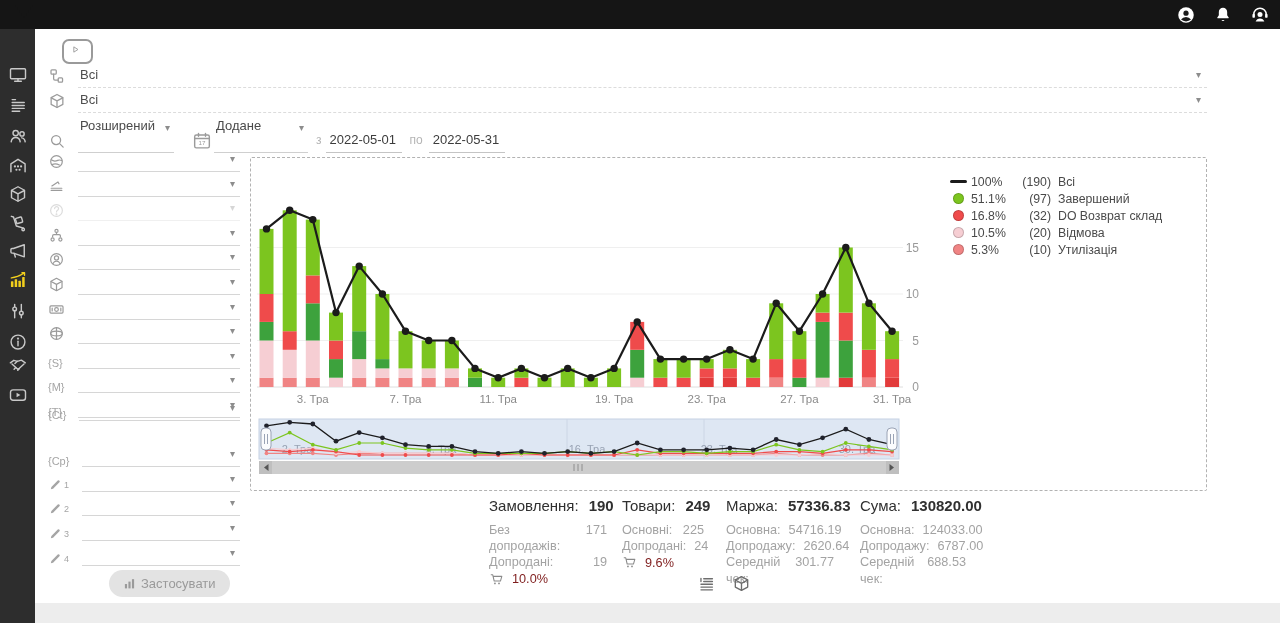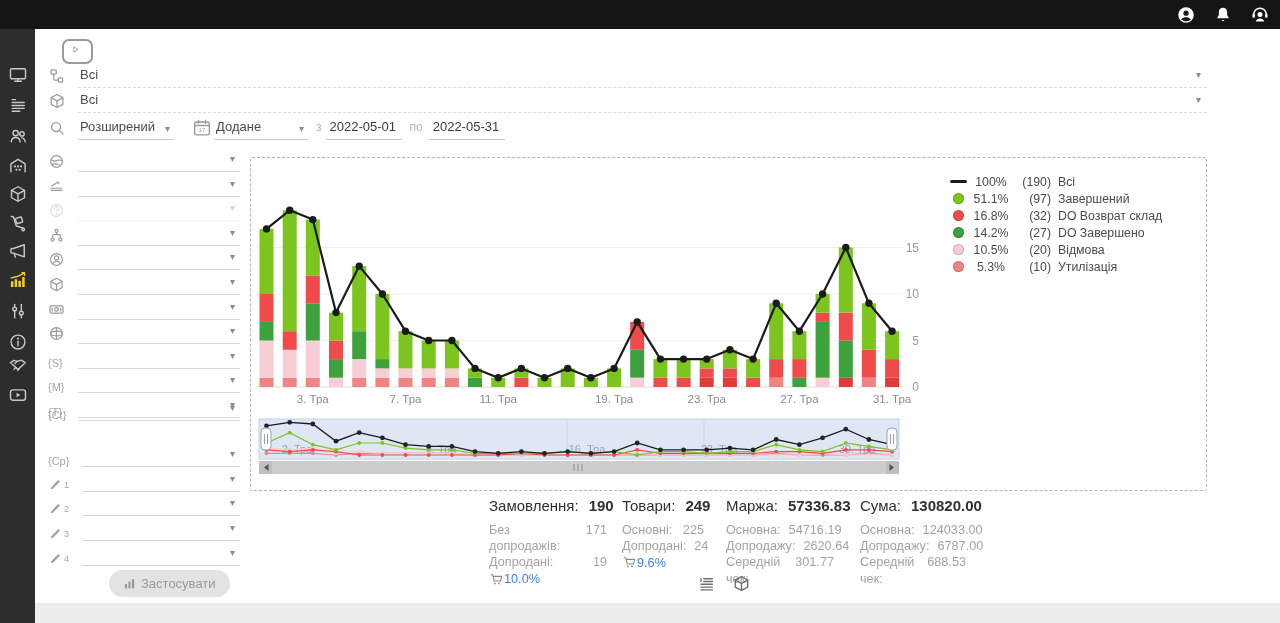--- a/index.html
+++ b/index.html
@@ -30,21 +30,21 @@
      border-radius:7px;display:flex;align-items:center;justify-content:center;cursor:pointer;background:#fff}
   #video-btn svg{width:13px;height:13px}
   
   .trow{position:absolute;left:48px;width:1159px;display:flex;align-items:flex-end}
   .trow .icn{margin-bottom:3px}
   .tline{flex:1;margin-left:12px;border-bottom:1px dashed #dcdcdc;display:flex;
          justify-content:space-between;align-items:center;padding:0 6px 5px 2px;cursor:pointer}
   .tval{font-size:13px;color:#4e4e4e}
   .row3{position:absolute;left:48px;top:118px;display:flex;align-items:flex-end}
   .sel{border-bottom:1px solid #cfcfcf;display:flex;justify-content:space-between;align-items:flex-end;
-       padding:0 4px 5px 2px;cursor:pointer;font-size:13px;color:#4a4a4a}
+       padding:0 4px 19px 2px;cursor:pointer;font-size:13px;color:#4a4a4a}
   .datef{border-bottom:1px solid #c4c4c4;padding:0 4px 5px 4px;font-size:13px;color:#3c3c3c;cursor:text}
   .lbl{font-size:12px;color:#b5b5b5;padding-bottom:6px}
   
   .fcrow{position:absolute;left:48px;width:192px;display:flex;align-items:flex-end}
   .fcrow .icn{width:17px;height:17px;margin-bottom:2px}
   .fcline{flex:1;margin-left:13px;border-bottom:1px solid #d6d6d6;display:flex;
           justify-content:flex-end;padding:0 5px 4px 0;cursor:pointer;min-height:16px;align-items:center}
   .fcrow.dis{opacity:.35}
   .txticn{font-size:11px;color:#a5a5a5;width:auto;min-width:17px;letter-spacing:0;display:inline-flex;align-items:center}
   .txticn i{font-style:normal;font-size:9px;margin-left:1px;color:#a5a5a5}
@@ -55,29 +55,29 @@
   #chartsvg{position:absolute;left:0;top:0}
   text.yl{font-size:12px;fill:#9a9a9a;text-anchor:end;font-family:"Liberation Sans",sans-serif}
   text.xl{font-size:11.5px;fill:#8a8a8a;text-anchor:middle;font-family:"Liberation Sans",sans-serif}
   text.nl{font-size:11px;fill:#8c96a8;text-anchor:middle;font-family:"Liberation Sans",sans-serif;opacity:.85}
   
   #legend{position:absolute;left:694px;top:15px;z-index:5}
   .lrow{display:flex;align-items:center;height:17px;cursor:pointer}
   .lsym{width:26px;display:flex;justify-content:center;flex:none}
   .lsym .dot{width:11px;height:11px;border-radius:50%;border:1px solid rgba(0,0,0,.18);box-sizing:border-box}
   .lsym .linesym{width:17px;height:3px;border-radius:2px}
-  .lpct{width:40px;text-align:center;font-size:12.3px;color:#4a4a4a}
+  .lpct{width:40px;text-align:left;font-size:12.3px;color:#4a4a4a}
   .lcnt{width:40px;text-align:right;font-size:12.3px;color:#4a4a4a}
   .llab{margin-left:7px;font-size:12.3px;color:#4a4a4a;white-space:nowrap}
   
   .scol{position:absolute;top:497px}
   .stitle{display:flex;justify-content:space-between;font-size:15px;color:#303030;margin-bottom:8px;gap:10px}
   .stitle b{font-weight:700}
   .srow{display:flex;justify-content:space-between;font-size:12.7px;color:#a3a3a3;line-height:16.2px;gap:8px}
-  .cartrow{display:flex;align-items:center;gap:0;font-size:12.7px;color:#3b82f6;margin-top:1px}
+  .cartrow{display:flex;align-items:center;gap:8px;font-size:12.7px;color:#7f1d1d;margin-top:1px}
   .cartrow .icn{width:15px;height:15px;color:#8a8a8a}
   
   #toggles{position:absolute;left:697px;top:574px;display:flex;gap:16px}
   #toggles .icn{width:19px;height:19px;color:#6e6e6e;cursor:pointer}
   
   #apply-btn{position:absolute;left:109px;top:570px;height:27px;border:none;border-radius:14px;
      background:#e3e3e3;color:#9a9a9a;font-size:13px;font-family:"Liberation Sans",sans-serif;
      display:flex;align-items:center;gap:5px;padding:0 14px;cursor:pointer}
   #apply-btn .icn{width:13px;height:13px;color:#9a9a9a}
   #footer-strip{position:absolute;left:35px;top:603px;width:1245px;height:20px;background:#ededed}
@@ -921,28 +921,20 @@
       <div class="lrow">
     <span class="lsym">
           <span class="dot" style="background:#ef4b4b"></span>
         </span>
     <span class="lpct">16.8%</span>
     <span class="lcnt">(32)</span>
     <span class="llab">DO Возврат склад</span>
       </div>
       <div class="lrow">
     <span class="lsym">
-          <span class="dot" style="background:#3da23d"></span>
-        </span>
-    <span class="lpct">14.2%</span>
-    <span class="lcnt">(27)</span>
-    <span class="llab">DO Завершено</span>
-      </div>
-      <div class="lrow">
-    <span class="lsym">
           <span class="dot" style="background:#f6ced3"></span>
         </span>
     <span class="lpct">10.5%</span>
     <span class="lcnt">(20)</span>
     <span class="llab">Відмова</span>
       </div>
       <div class="lrow">
     <span class="lsym">
           <span class="dot" style="background:#f08484"></span>
         </span>

